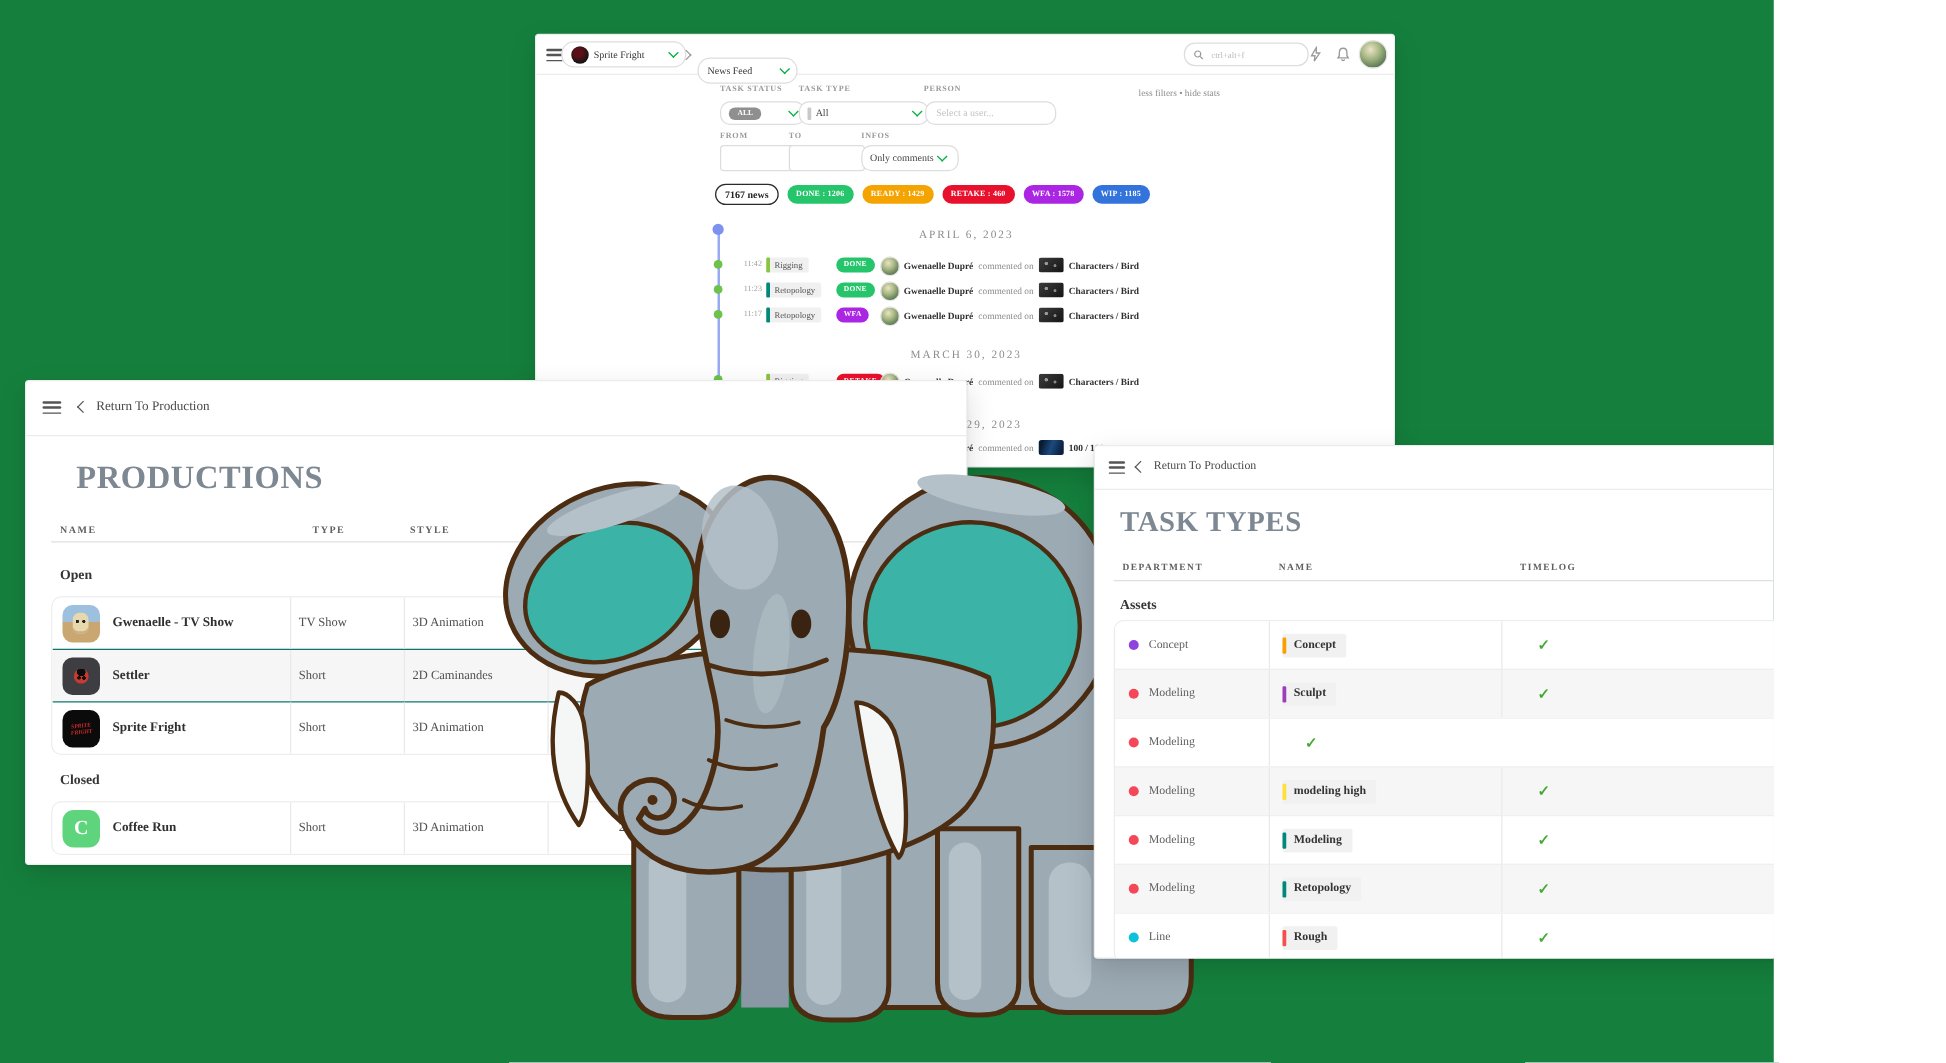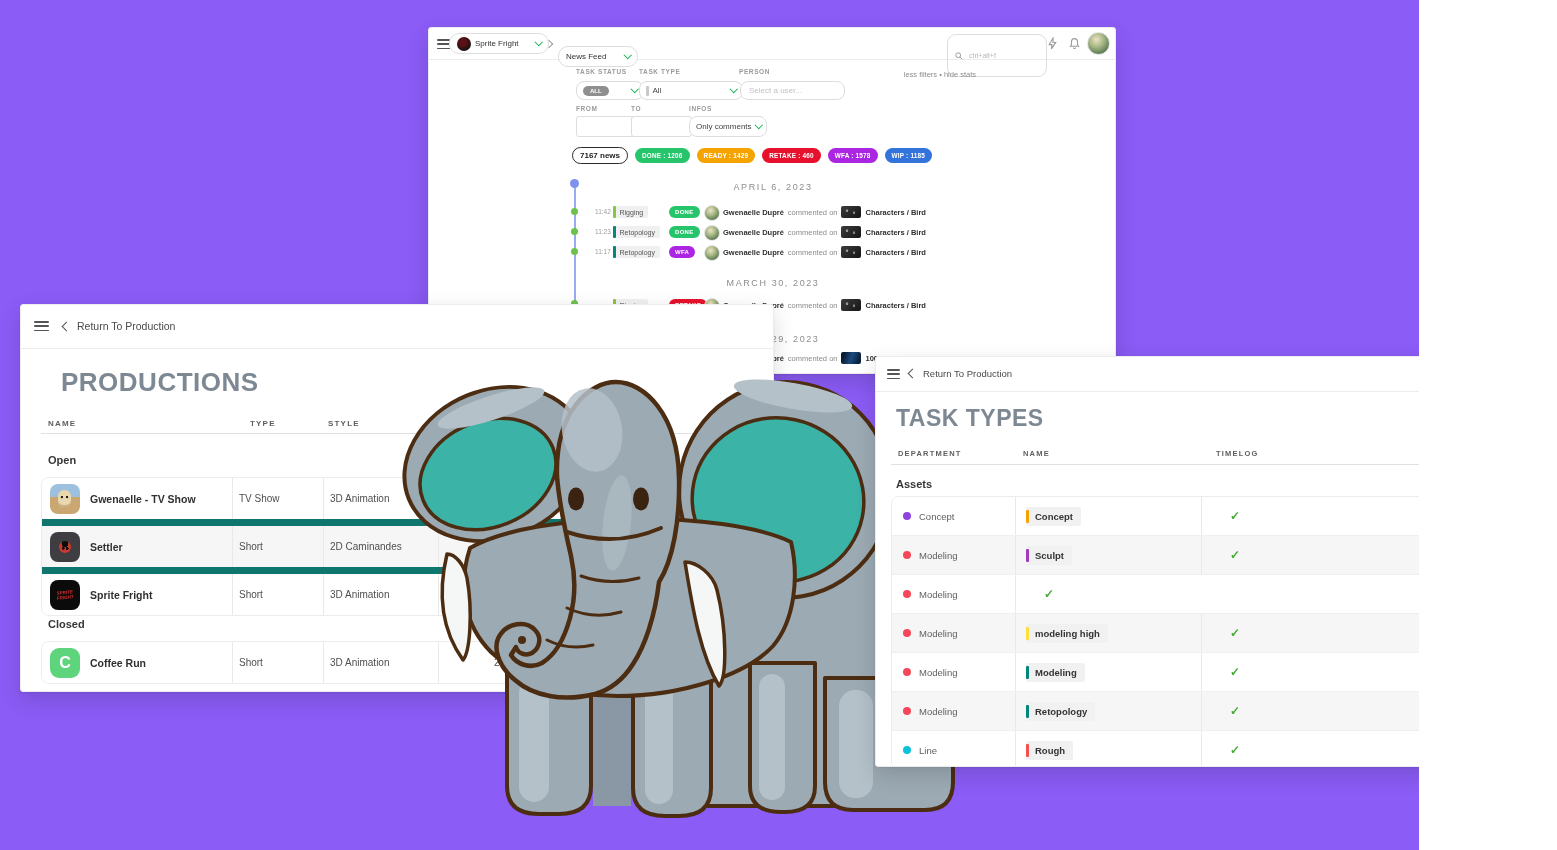--- a/index.html
+++ b/index.html
@@ -1,32 +1,32 @@
 <!DOCTYPE html>
 <html><head>
 <meta charset="utf-8">
 <style>
   html,body{margin:0;padding:0;background:#fff;}
-  .stage{position:relative;width:1419px;height:850px;background:#8b5cf6;overflow:hidden;
-         font-family:Liberation Sans, sans-serif;color:#333;}
+  .stage{position:relative;width:1419px;height:850px;background:#15803d;overflow:hidden;
+         font-family:Liberation Serif, serif;color:#333;}
   .window{position:absolute;background:#fff;border:1px solid #ececec;border-radius:3px;
           box-shadow:0 1px 2px rgba(0,0,0,.06),0 8px 22px rgba(0,0,0,.14);overflow:hidden;}
   
   #win-news{left:428px;top:27px;width:686px;height:345px;z-index:1;}
   .nf-topbar{position:absolute;left:0;top:0;width:100%;height:31px;border-bottom:1px solid #ececec;background:#fff;}
   .burger{position:absolute;display:block;}
   .burger i{display:block;width:13px;height:1.7px;background:#555;margin:0 0 2.7px 0;border-radius:1px;}
   .selbox{position:absolute;display:flex;align-items:center;gap:4px;border:1px solid #ddd;border-radius:10px;
           background:#fff;padding:0 7px;font-size:8px;color:#333;}
   .chev{width:4.5px;height:4.5px;border-right:1.4px solid #00b242;border-bottom:1.4px solid #00b242;
         transform:rotate(45deg);margin-top:-3px;flex:0 0 auto;}
   .chev-right{position:absolute;width:5px;height:5px;border-right:1.5px solid #999;border-top:1.5px solid #999;
         transform:rotate(45deg);}
   .prod-logo{width:14px;height:14px;border-radius:50%;background:radial-gradient(circle at 42% 38%, #5a1016 0 28%, #141414 70%);flex:0 0 auto;}
-  .searchbox{position:absolute;display:flex;align-items:center;gap:4px;border:1px solid #ddd;border-radius:9px;padding:12px 7px;}
+  .searchbox{position:absolute;display:flex;align-items:center;gap:4px;border:1px solid #ddd;border-radius:9px;padding:0 7px;}
   .searchbox input{border:none;outline:none;width:60px;font-size:7px;font-family:inherit;color:#777;background:transparent;}
   .searchbox input::placeholder{color:#b9b9b9;}
   .icon12{position:absolute;width:13px;height:13px;}
   .avatar{border-radius:50%;background:radial-gradient(circle at 40% 32%, #ece3c6 0%, #a7b884 38%, #64805a 72%, #42593f 100%);
           border:1px solid #e3e3e3;}
   .flabel{position:absolute;font-size:6.5px;font-weight:bold;color:#9a9a9a;letter-spacing:.6px;}
   .fbox{position:absolute;display:flex;align-items:center;border:1px solid #ddd;border-radius:8px;background:#fff;
         padding:0 6px;gap:4px;font-size:8px;color:#444;}
   .fbox input{border:none;outline:none;width:100%;font-size:8px;font-family:inherit;color:#444;background:transparent;}
   .fbox input::placeholder{color:#c2c2c2;}
@@ -63,21 +63,21 @@
   
   #win-prod{left:20px;top:304px;width:752px;height:386px;z-index:2;}
   .p-topbar{position:absolute;left:0;top:0;width:100%;height:43px;border-bottom:1px solid #ececec;}
   .backlink{position:absolute;display:flex;align-items:center;gap:7px;color:#4a4a4a;}
   .back-chev{width:6px;height:6px;border-left:1.6px solid #555;border-bottom:1.6px solid #555;transform:rotate(45deg);}
   .page-title{position:absolute;font-weight:bold;color:#7d8893;letter-spacing:.5px;}
   .colhead{position:absolute;font-size:8px;font-weight:bold;color:#5f5f5f;letter-spacing:1.2px;}
   .headline{position:absolute;height:1px;background:#e0e0e0;}
   .seclabel{position:absolute;font-size:11px;font-weight:bold;color:#363636;}
   .tgroup{position:absolute;border:1px solid #ececec;border-radius:8px;background:#fff;overflow:hidden;}
-  .prow{display:grid;grid-template-columns:190px 91px 115px 75px 1fr;height:41px;align-items:center;border-top:7px solid #0f766e;background:#fff;}
+  .prow{display:grid;grid-template-columns:190px 91px 115px 75px 1fr;height:41px;align-items:center;border-top:1px solid #0f766e;background:#fff;}
   .prow:first-child{border-top:none;}
   .prow.alt{background:#f6f6f6;}
   .c-name{display:flex;align-items:center;gap:10px;padding-left:8px;font-size:10.5px;font-weight:bold;color:#303030;height:100%;}
   .c-plain{border-left:1px solid #e9e9e9;height:100%;display:flex;align-items:center;padding-left:6px;font-size:10px;color:#4f4f4f;}
   .c-fps{border-left:1px solid #e9e9e9;height:100%;display:flex;align-items:center;justify-content:flex-end;padding-right:8px;font-size:10px;color:#4f4f4f;}
   .c-rest{border-left:1px solid #e9e9e9;height:100%;}
   .picon{width:30px;height:30px;border-radius:8px;position:relative;overflow:hidden;flex:0 0 auto;}
   .icon-caminandes{background:linear-gradient(180deg,#9cc0de 0 45%,#caa670 45% 100%);}
   .icon-caminandes i{position:absolute;left:8px;top:6px;width:13px;height:17px;background:
       radial-gradient(circle at 30% 42%, #222 0 1.1px, transparent 1.5px),

